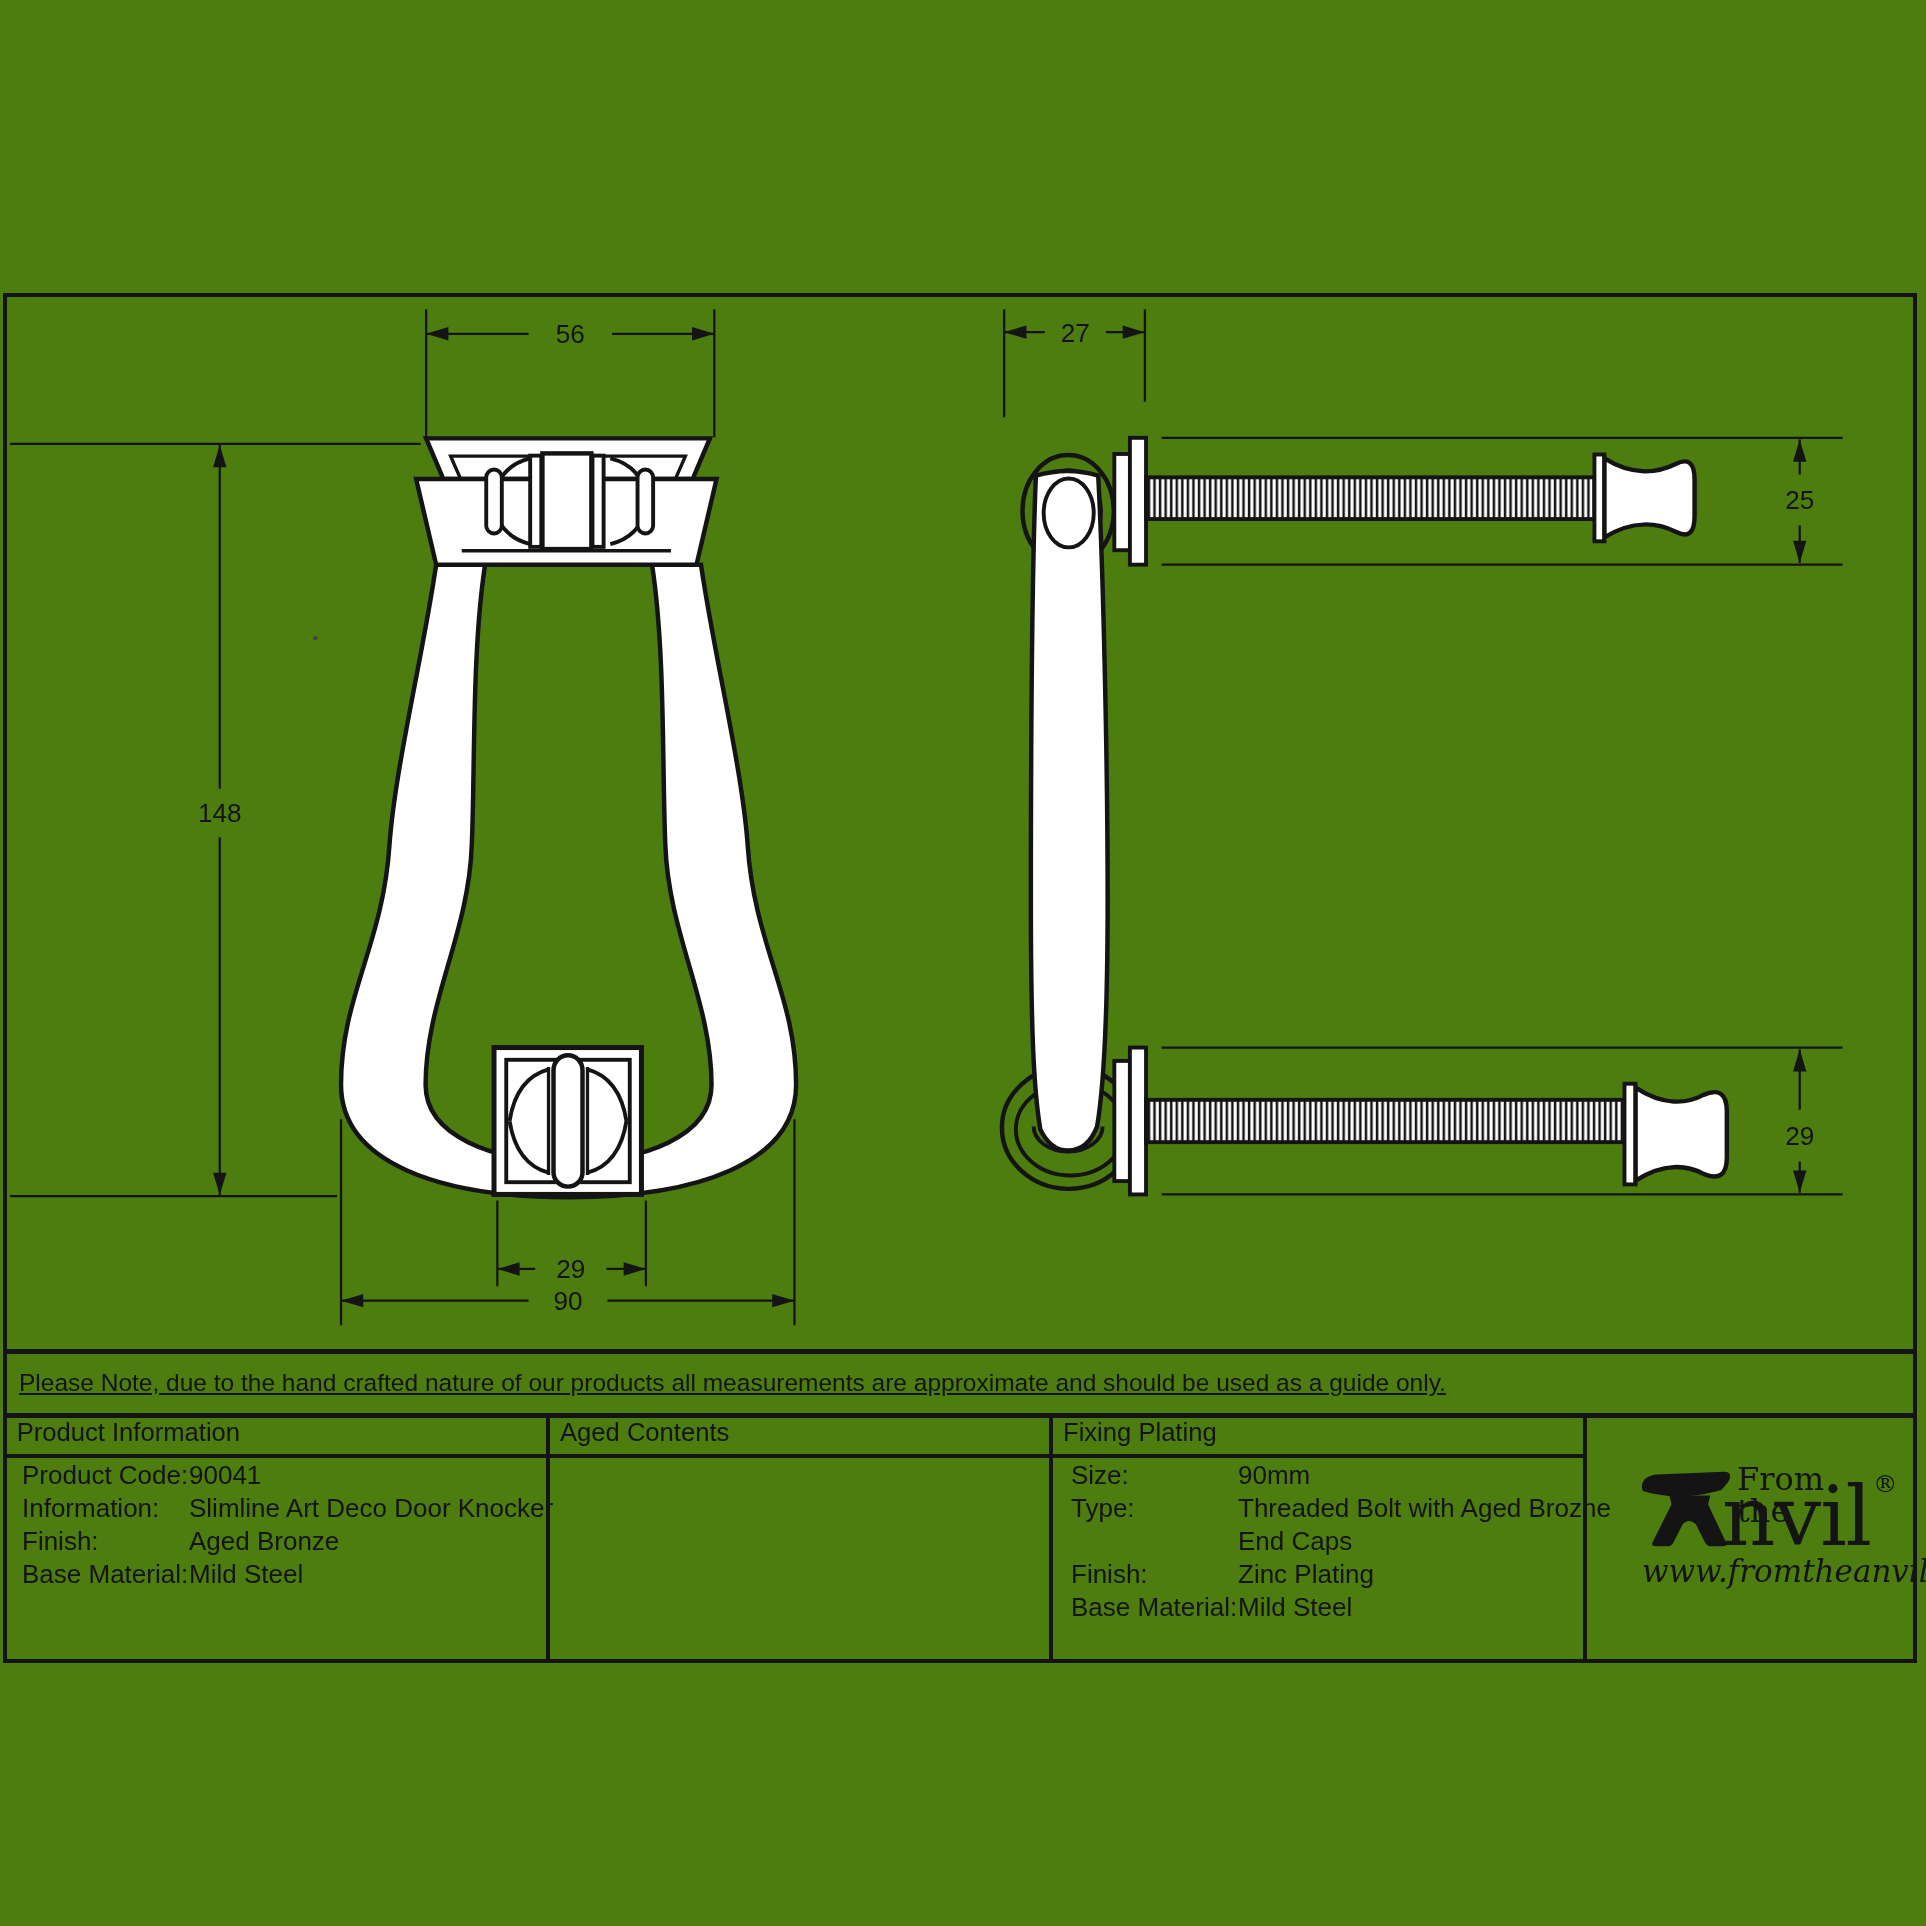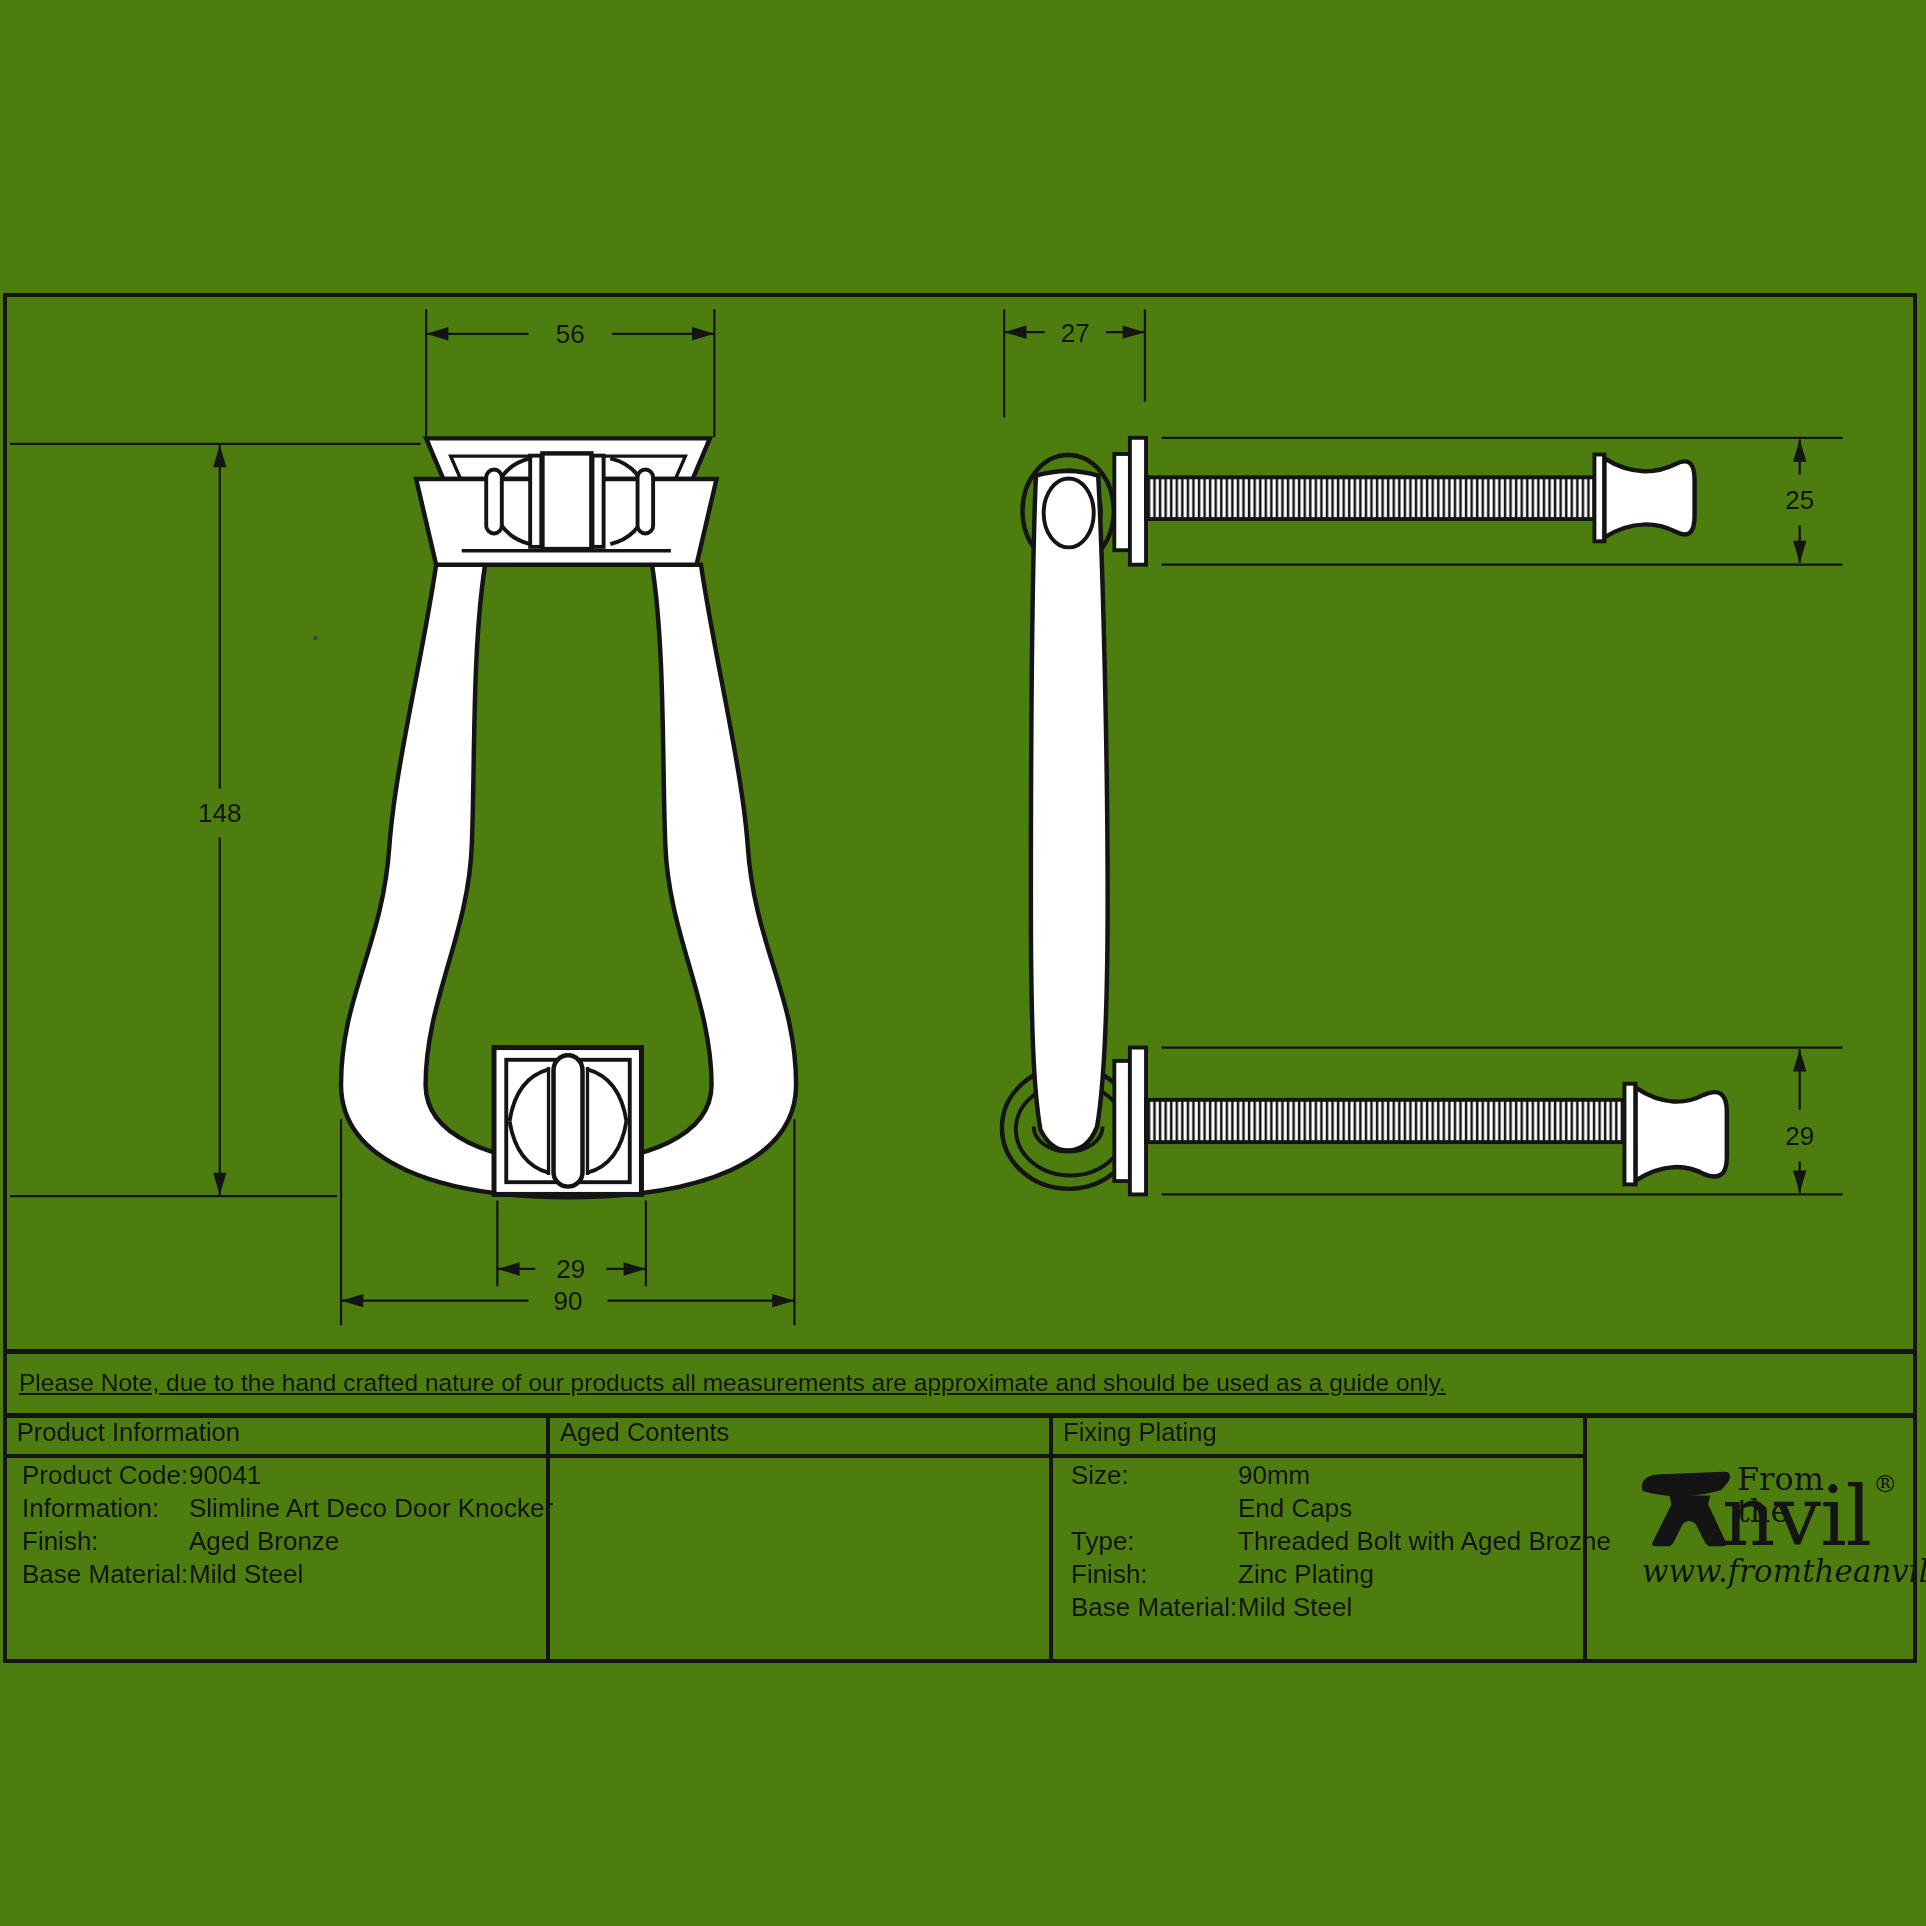--- a/index.html
+++ b/index.html
@@ -169,22 +169,22 @@
   <div class="abs tcol" style="left:22px">
     <div class="trow"><span class="tlabel">Product Code:</span><span>90041</span></div>
     <div class="trow"><span class="tlabel">Information:</span><span>Slimline Art Deco Door Knocker</span></div>
     <div class="trow"><span class="tlabel">Finish:</span><span>Aged Bronze</span></div>
     <div class="trow"><span class="tlabel">Base Material:</span><span>Mild Steel</span></div>
   </div>
 
 
   <div class="abs tcol" style="left:1071px">
     <div class="trow"><span class="tlabel">Size:</span><span>90mm</span></div>
+    <div class="trow"><span class="tlabel">Type:</span><span>Threaded Bolt with Aged Brozne</span></div>
     <div class="trow"><span class="tlabel"></span><span>End Caps</span></div>
-    <div class="trow"><span class="tlabel">Type:</span><span>Threaded Bolt with Aged Brozne</span></div>
     <div class="trow"><span class="tlabel">Finish:</span><span>Zinc Plating</span></div>
     <div class="trow"><span class="tlabel">Base Material:</span><span>Mild Steel</span></div>
   </div>
 
   <div>
     <svg class="abs" style="left:1639px;top:1470px" width="95" height="83" viewBox="0 0 170 150">
       <path fill="#141414" d="M6,38 C0,20 12,10 32,8 L152,3 C166,2 166,14 160,22 L148,36 C94,52 44,50 6,38 Z"></path>
       <path fill="#141414" d="M54,46 L128,46 L124,62 L156,130 Q160,138 150,138 L130,138 Q122,138 118,130 L102,98
                Q89,86 78,98 L62,130 Q58,138 50,138 L30,138 Q20,138 24,130 L58,62 Z"></path>
     </svg>

